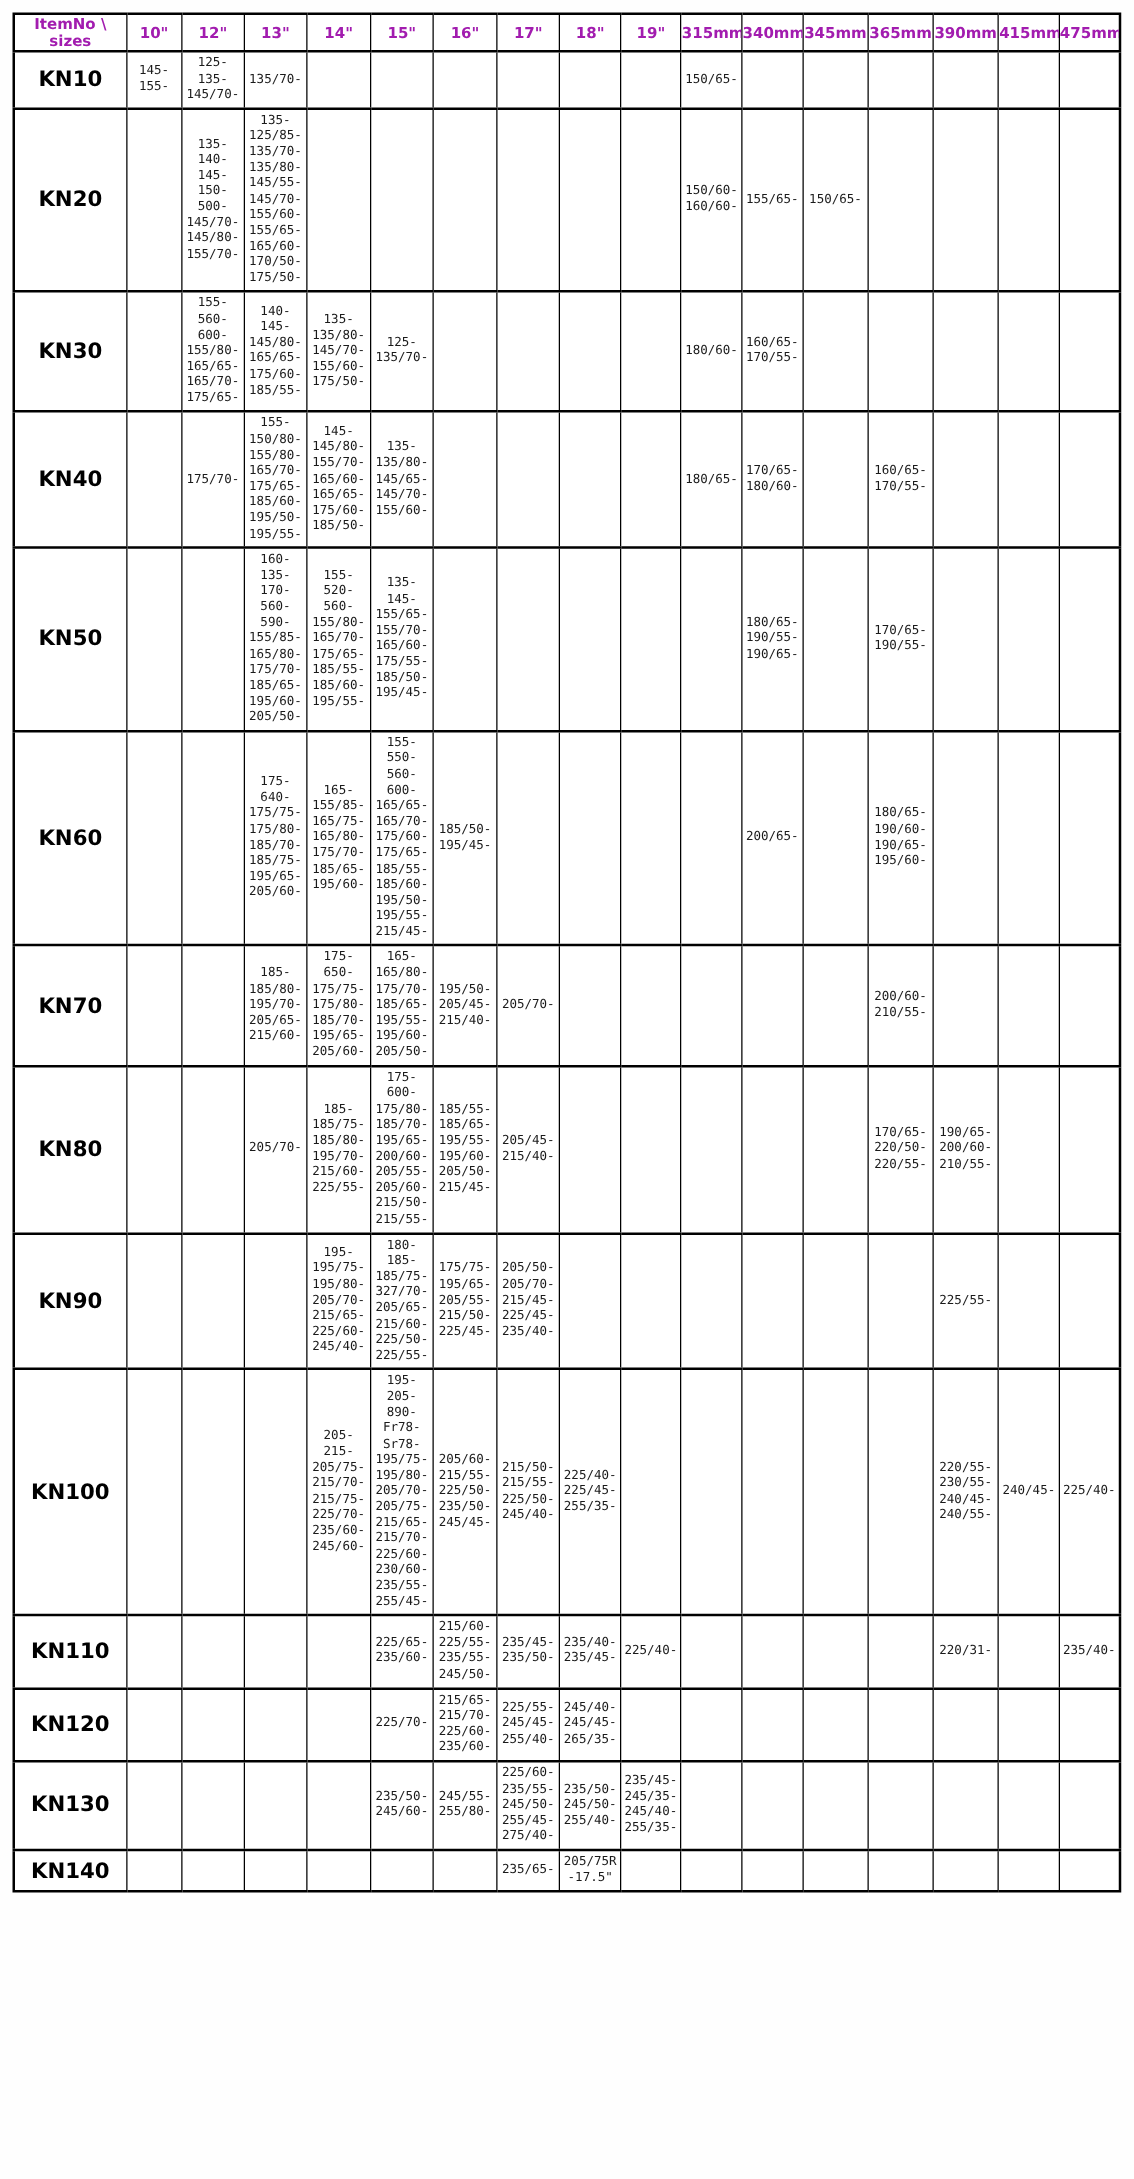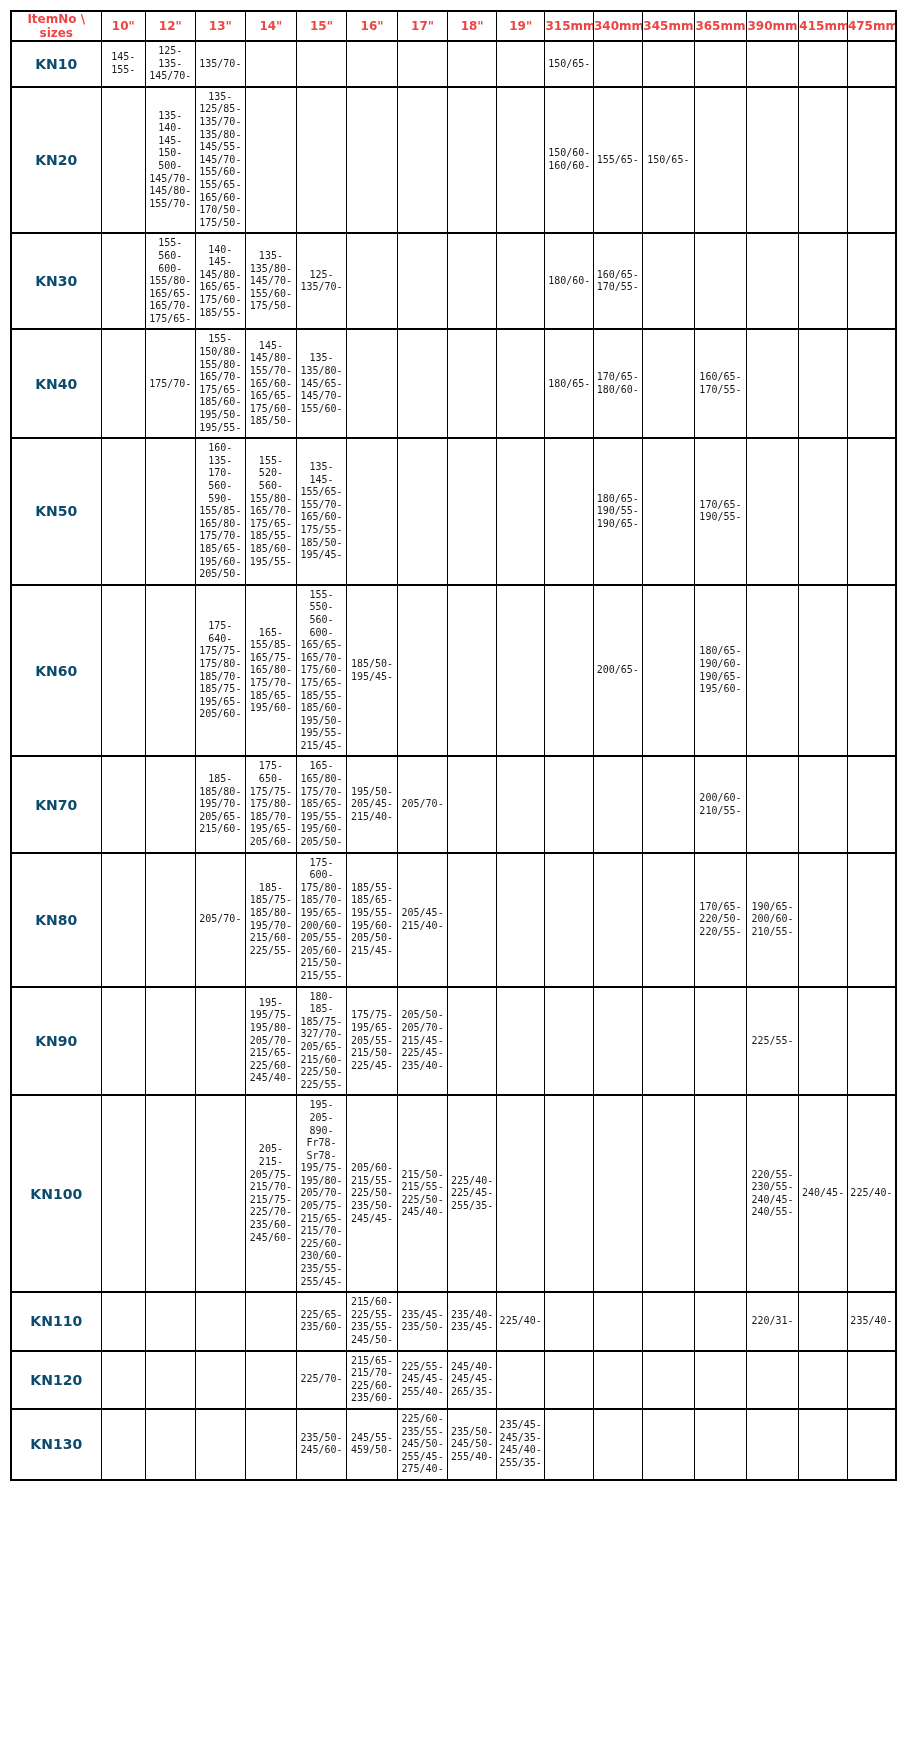--- a/index.html
+++ b/index.html
@@ -25,32 +25,32 @@
   table.size-table td {
     border: 1px solid #000;
     border-top-width: 2px;
     border-bottom-width: 2px;
     overflow: hidden;
   }
   thead th {
     font-family: "DejaVu Sans", sans-serif;
     font-size: 12px;
     font-weight: bold;
-    color: #ef4444;
+    color: #a21caf;
     height: 27px;
     text-align: center;
     vertical-align: middle;
     padding: 0;
     background: #fff;
   }
   tbody th.row-label {
     font-family: "DejaVu Sans", sans-serif;
-    font-size: 14px;
+    font-size: 17px;
     font-weight: bold;
-    color: #0c4a6e;
+    color: #000000;
     text-align: center;
     vertical-align: middle;
     background: #fff;
     padding: 0;
   }
   tbody td.size-cell {
     font-family: "DejaVu Sans Mono", monospace;
     font-size: 10px;
     line-height: 12.6px;
     color: #1a1a1a;
@@ -561,36 +561,56 @@
         </tr>
         <tr>
           <th class="row-label">KN130</th>
           <td class="size-cell"></td>
           <td class="size-cell"></td>
           <td class="size-cell"></td>
           <td class="size-cell"></td>
           <td class="size-cell">235/50-
 245/60-</td>
           <td class="size-cell">245/55-
-459/50-</td>
+255/80-</td>
           <td class="size-cell">225/60-
 235/55-
 245/50-
 255/45-
 275/40-</td>
           <td class="size-cell">235/50-
 245/50-
 255/40-</td>
           <td class="size-cell">235/45-
 245/35-
 245/40-
 255/35-</td>
           <td class="size-cell"></td>
           <td class="size-cell"></td>
           <td class="size-cell"></td>
           <td class="size-cell"></td>
           <td class="size-cell"></td>
           <td class="size-cell"></td>
           <td class="size-cell"></td>
         </tr>
+        <tr>
+          <th class="row-label">KN140</th>
+          <td class="size-cell"></td>
+          <td class="size-cell"></td>
+          <td class="size-cell"></td>
+          <td class="size-cell"></td>
+          <td class="size-cell"></td>
+          <td class="size-cell"></td>
+          <td class="size-cell">235/65-</td>
+          <td class="size-cell">205/75R
+-17.5"</td>
+          <td class="size-cell"></td>
+          <td class="size-cell"></td>
+          <td class="size-cell"></td>
+          <td class="size-cell"></td>
+          <td class="size-cell"></td>
+          <td class="size-cell"></td>
+          <td class="size-cell"></td>
+          <td class="size-cell"></td>
+        </tr>
       </tbody>
   </table>
 </div>
 
 </body></html>

